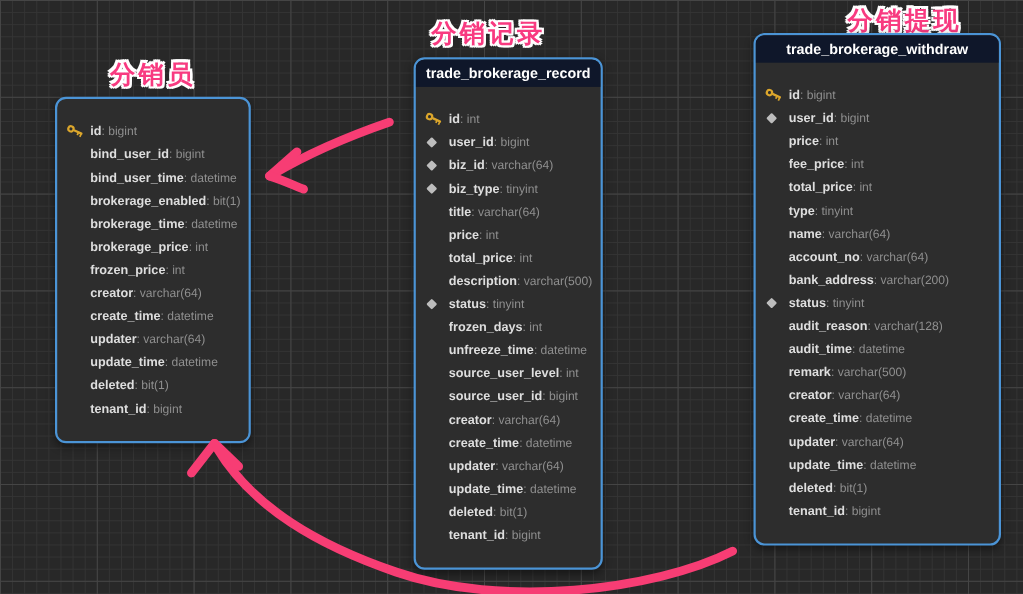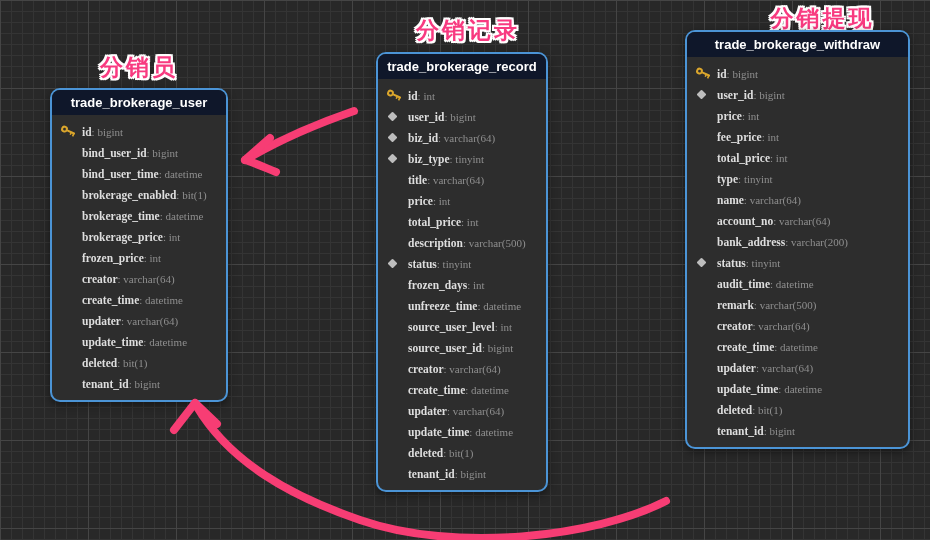--- a/index.html
+++ b/index.html
@@ -20,21 +20,21 @@
   .table-label {
     position:absolute; text-align:center;
     font-size:23px; font-weight:800; letter-spacing:3px;
     color:#f83a80;
     text-shadow:
       -2px -2px 0 #fff, 2px -2px 0 #fff, -2px 2px 0 #fff, 2px 2px 0 #fff,
       -2px 0 0 #fff, 2px 0 0 #fff, 0 -2px 0 #fff, 0 2px 0 #fff;
     white-space:nowrap; cursor:default;
   }
   .label-user     { left:50px;  top:52px; width:178px; }
-  .label-record   { left:348px; top:15px; width:172px;text-align:right; }
+  .label-record   { left:358px; top:15px; width:172px; }
   .label-withdraw { left:710px; top:3px;  width:225px; }
 
   .card {
     position:absolute;
     background:#2d2d2d;
     border:2px solid #4b94d6;
     border-radius:10px;
     overflow:hidden;
     box-shadow:0 3px 8px rgba(0,0,0,.45);
   }
@@ -42,21 +42,21 @@
   .card-record   { left:376px; top:52px; width:172px; }
   .card-withdraw { left:685px; top:30px; width:225px; }
 
   .card-header {
     background:#0f172a; color:#ffffff;
     font-size:13px; font-weight:700;
     height:25px; line-height:25px; text-align:center;
     white-space:nowrap;
   }
 
-  .card-body { padding:6px 0;font-family:Liberation Serif, serif; }
+  .card-body { padding:19px 0; }
 
   .field-row {
     display:flex; align-items:center;
     height:21px; padding-left:8px; white-space:nowrap;
   }
   .field-icon {
     width:22px; flex:0 0 22px; display:flex;
     align-items:center; justify-content:flex-start;
   }
   .field-icon svg { display:block; }
@@ -73,21 +73,20 @@
 </head>
 <body>
 
 <div class="canvas">
 
   <div class="table-label label-user">分销员</div>
   <div class="table-label label-record">分销记录</div>
   <div class="table-label label-withdraw">分销提现</div>
 
   <div class="card card-user">
-    <div class="card-header">trade_brokerage_user</div>
     <div class="card-body">
         <div class="field-row">
           <span class="field-icon">
             <svg width="16" height="15" viewBox="0 0 17 16">
               <g transform="rotate(24 8 8)" fill="#dba62c">
                 <circle cx="4" cy="7" r="3.6"></circle>
                 <circle cx="4" cy="7" r="1.5" fill="#2d2d2d"></circle>
                 <rect x="6.8" y="5.9" width="9.4" height="2.3" rx="1"></rect>
                 <rect x="11.2" y="7.4" width="1.7" height="2.6"></rect>
                 <rect x="14.2" y="7.4" width="1.7" height="3.2"></rect>
@@ -338,20 +337,25 @@
           <span class="field-icon"></span>
           <span class="field-name">bank_address</span>
           <span class="field-type">: varchar(200)</span>
         </div>
         <div class="field-row">
           <span class="field-icon">
             <span class="diamond"></span>
           </span>
           <span class="field-name">status</span>
           <span class="field-type">: tinyint</span>
+        </div>
+        <div class="field-row">
+          <span class="field-icon"></span>
+          <span class="field-name">audit_reason</span>
+          <span class="field-type">: varchar(128)</span>
         </div>
         <div class="field-row">
           <span class="field-icon"></span>
           <span class="field-name">audit_time</span>
           <span class="field-type">: datetime</span>
         </div>
         <div class="field-row">
           <span class="field-icon"></span>
           <span class="field-name">remark</span>
           <span class="field-type">: varchar(500)</span>

